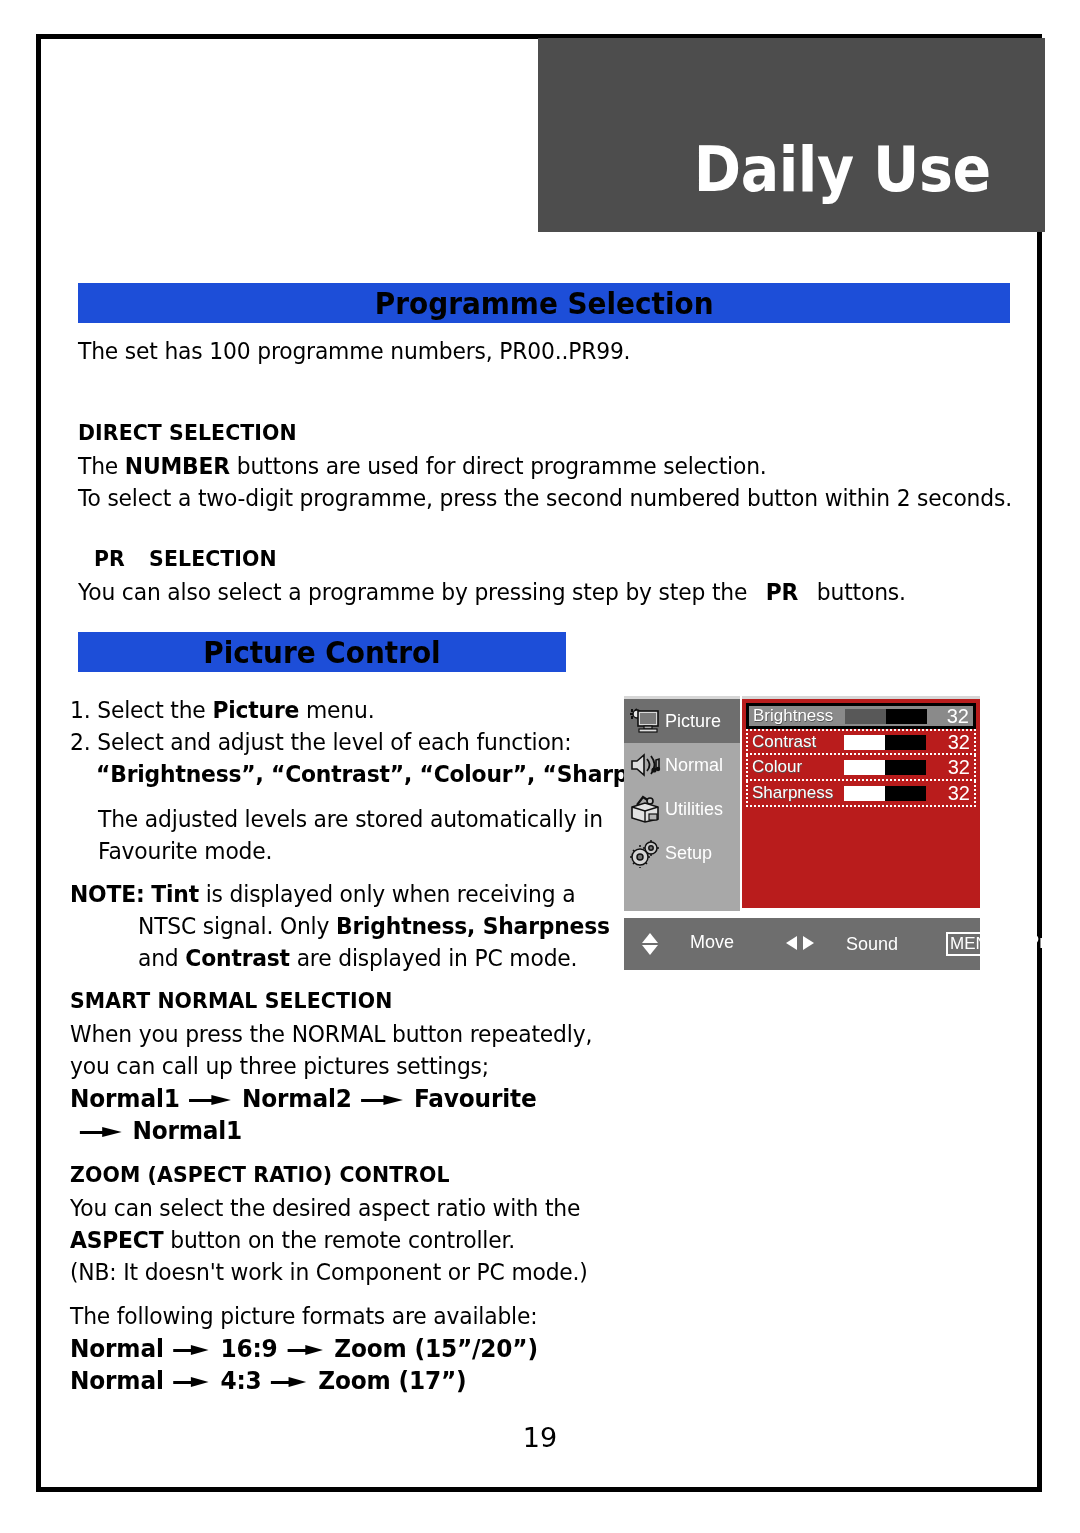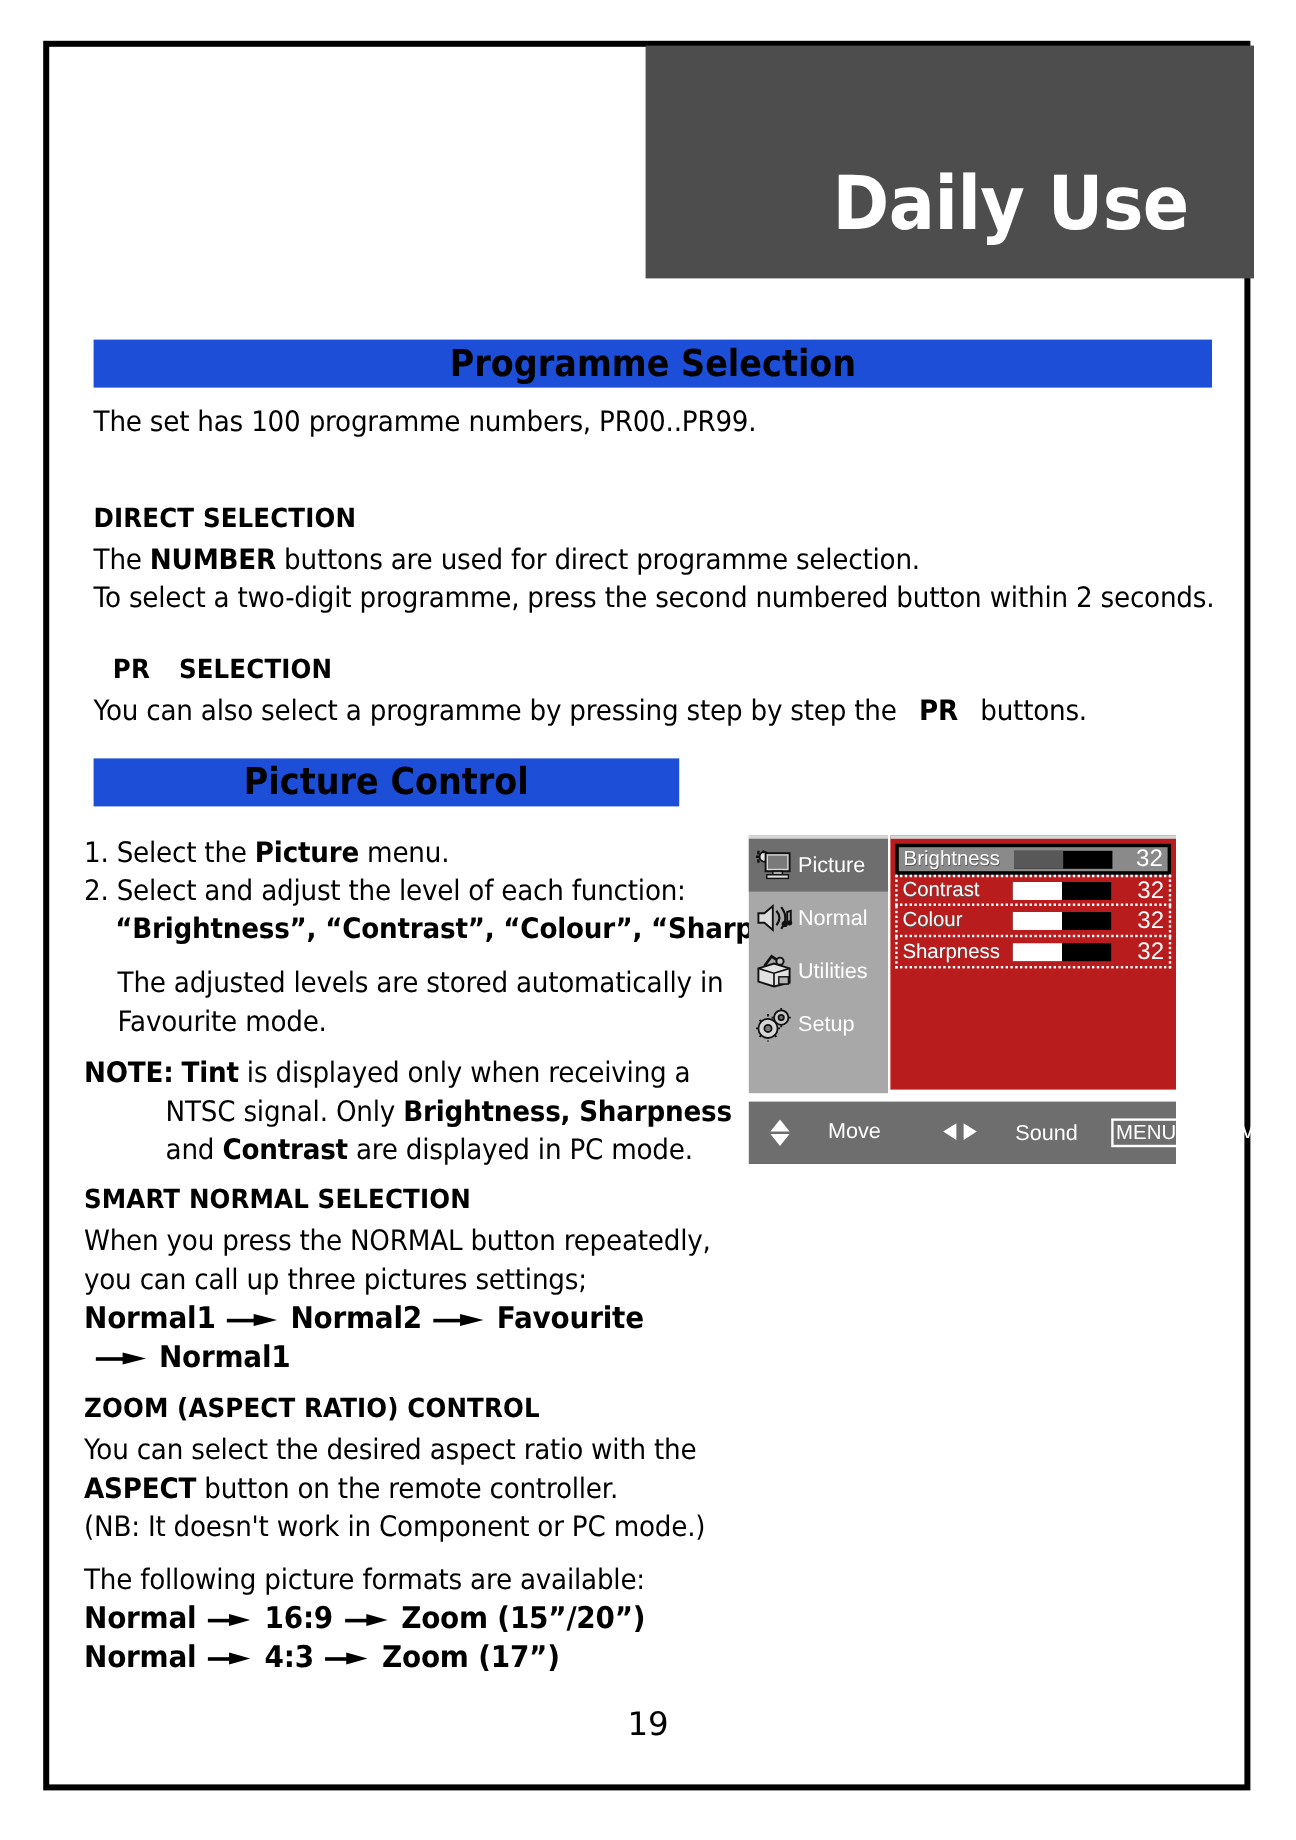--- a/index.html
+++ b/index.html
@@ -250,21 +250,21 @@
   .foot-item {
     display: flex;
     align-items: flex-start;
     color: #ffffff;
     font-size: 18px;
     font-family: "Liberation Sans", sans-serif;
     gap: 23px;
   }
   #foot-move { margin-left: 18px; }
   #foot-adjust { margin-left: 52px; }
-  #foot-prev { margin-left: 28px; }
+  #foot-prev { margin-left: 48px; }
   .ud-arrows {
     width: 16px; height: 24px;
     position: relative;
     margin-right: 9px;
   }
   .ud-arrows .up {
     position: absolute; left: 0; top: 1px;
     width: 0; height: 0;
     border-left: 8px solid transparent;
     border-right: 8px solid transparent;

